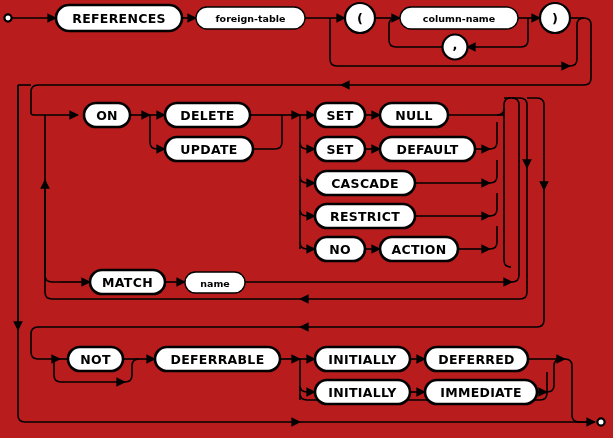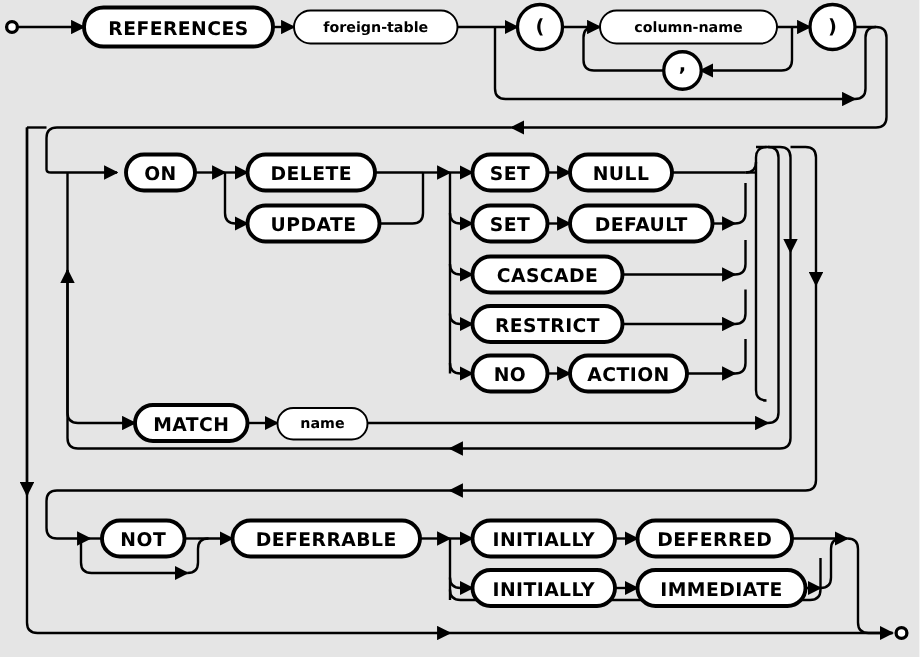--- a/index.html
+++ b/index.html
@@ -4,21 +4,21 @@
 <style>
   html, body {
     margin: 0;
     padding: 0;
     background: #ffffff;
   }
   #diagram-root {
     position: relative;
     width: 613px;
     height: 438px;
-    background: #e5e5e5;
+    background: #b91c1c;
     font-family: "DejaVu Sans", sans-serif;
     overflow: hidden;
   }
   svg.rr { position: absolute; left: 0; top: 0; }
   .line { fill: none; stroke: #000000; stroke-width: 1.6; }
   .arrow { fill: #000000; stroke: none; }
   .term-box {
     fill: #ffffff;
     stroke: #000000;
     stroke-width: 2.6;

